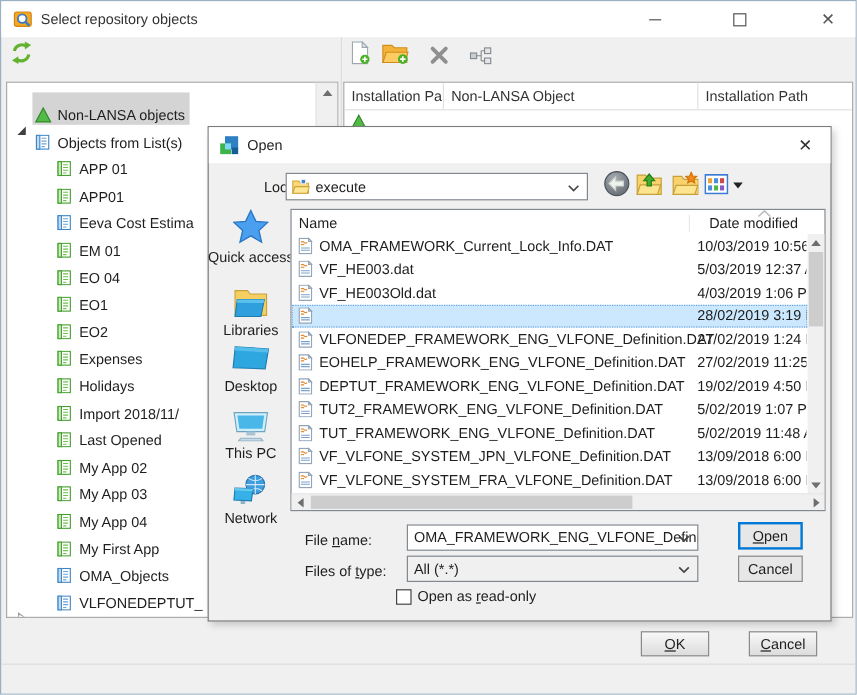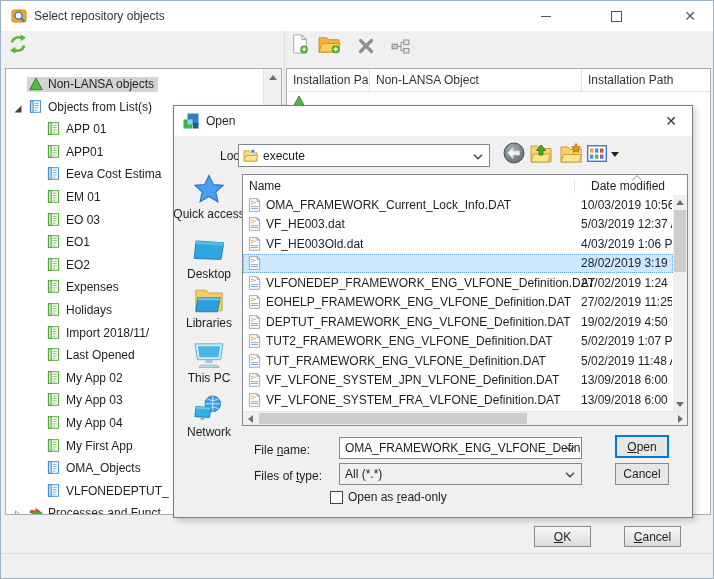--- a/index.html
+++ b/index.html
@@ -32,21 +32,21 @@
   .tree-scroll{position:absolute;right:0;top:0;width:17px;height:100%;background:#f0f0f0;border-left:1px solid #e4e4e4;}
   .sarrow{position:absolute;left:0;width:17px;height:17px;display:flex;align-items:center;justify-content:center;}
   .sarrow.up{top:0;}.sarrow.down{bottom:0;}
   .tri-up{width:0;height:0;border-left:4px solid transparent;border-right:4px solid transparent;border-bottom:5px solid #6e6e6e;}
   .tri-down{width:0;height:0;border-left:4px solid transparent;border-right:4px solid transparent;border-top:5px solid #6e6e6e;}
   .tri-left{width:0;height:0;border-top:4px solid transparent;border-bottom:4px solid transparent;border-right:5px solid #6e6e6e;}
   .tri-right{width:0;height:0;border-top:4px solid transparent;border-bottom:4px solid transparent;border-left:5px solid #6e6e6e;}
   .tree-rows{position:absolute;left:0;top:6px;right:17px;bottom:0;overflow:hidden;}
   .tree-row{height:22.6px;position:relative;}
   .exp{position:absolute;top:6px;left:7px;width:10px;height:10px;}
-  .titem{position:absolute;top:2px;display:flex;align-items:flex-end;gap:5px;padding:0 4px 1px 2px;white-space:nowrap;}
+  .titem{position:absolute;top:2px;display:flex;align-items:flex-end;gap:5px;padding:12px 4px 1px 2px;white-space:nowrap;}
   .lv0 .titem{left:21px;}.lv1 .titem{left:39px;}
   .titem.sel{background:#d4d4d4;}
   .ticon{width:14px;height:14px;flex:none;display:flex;}
 
   
   .list-panel{position:absolute;left:285px;top:67px;width:425px;height:447px;background:#fff;border:1px solid #ababab;box-sizing:border-box;}
   .lp-header{display:flex;height:22px;border-bottom:1px solid #e2e2e2;}
   .lp-h{padding:4px 0 0 6px;border-right:1px solid #e2e2e2;overflow:hidden;white-space:nowrap;box-sizing:border-box;color:#333;}
   .lp-h.c0{width:83px;}.lp-h.c1{width:212px;}.lp-h.c2{flex:1;border-right:none;}
   .lp-row{height:20px;display:flex;align-items:center;padding-left:5px;}
@@ -260,21 +260,21 @@
         </div>
         <div class="tree-row lv1">
           <span class="titem">
             <span class="ticon">
               <svg viewBox="0 0 14 14" width="13" height="13">
                 <rect x="1.5" y="0.8" width="11" height="12.4" fill="#fff" stroke="#43a02c"></rect>
                 <rect x="1.5" y="0.8" width="3" height="12.4" fill="#cdeabf" stroke="#43a02c"></rect>
                 <path d="M6 3.5h4.5M6 6h4.5M6 8.5h4.5M6 11h3" stroke="#6fbf52"></path>
               </svg>
             </span>
-            <span>EO 03</span>
+            <span>EO 04</span>
           </span>
         </div>
         <div class="tree-row lv1">
           <span class="titem">
             <span class="ticon">
               <svg viewBox="0 0 14 14" width="13" height="13">
                 <rect x="1.5" y="0.8" width="11" height="12.4" fill="#fff" stroke="#43a02c"></rect>
                 <rect x="1.5" y="0.8" width="3" height="12.4" fill="#cdeabf" stroke="#43a02c"></rect>
                 <path d="M6 3.5h4.5M6 6h4.5M6 8.5h4.5M6 11h3" stroke="#6fbf52"></path>
               </svg>
@@ -543,36 +543,36 @@
         <div class="side-item">
           <span class="side-icon">
             <svg viewBox="0 0 32 32" width="30" height="30">
               <polygon points="16,1.5 20.6,11.2 31,12.1 23.2,19.2 25.6,29.7 16,24 6.4,29.7 8.8,19.2 1,12.1 11.4,11.2" fill="#4aa0ee" stroke="#2877c5" stroke-width="1.2"></polygon>
             </svg>
           </span>
           <span class="side-label">Quick access</span>
         </div>
         <div class="side-item">
           <span class="side-icon">
-            <svg viewBox="0 0 34 26" width="32" height="24">
-              <polygon points="3,1 33,3 30,21 1,20" fill="#2ea7e0" stroke="#1b7cae"></polygon>
-              <polygon points="3,1 33,3 32.4,6.2 2.4,4.4" fill="#55bdea"></polygon>
-            </svg>
-          </span>
-          <span class="side-label">Desktop</span>
-        </div>
-        <div class="side-item">
-          <span class="side-icon">
             <svg viewBox="0 0 32 26" width="30" height="25">
               <path d="M2 2h11l2.5 3H30v19H2z" fill="#f6cf63" stroke="#c9a23e"></path>
               <polygon points="4,10 28,10 25,25 2,25" fill="#2fa0dd" stroke="#1b7cae"></polygon>
               <polygon points="4,10 28,10 27.4,13 3.4,12.7" fill="#5cc1ec"></polygon>
             </svg>
           </span>
           <span class="side-label">Libraries</span>
+        </div>
+        <div class="side-item">
+          <span class="side-icon">
+            <svg viewBox="0 0 34 26" width="32" height="24">
+              <polygon points="3,1 33,3 30,21 1,20" fill="#2ea7e0" stroke="#1b7cae"></polygon>
+              <polygon points="3,1 33,3 32.4,6.2 2.4,4.4" fill="#55bdea"></polygon>
+            </svg>
+          </span>
+          <span class="side-label">Desktop</span>
         </div>
         <div class="side-item">
           <span class="side-icon">
             <svg viewBox="0 0 34 28" width="32" height="26">
               <polygon points="2,2 32,2 29.5,19 4.5,19" fill="#cfeefb" stroke="#6da4bd"></polygon>
               <polygon points="5,4.5 29,4.5 27.3,16.5 6.7,16.5" fill="#49b8e8"></polygon>
               <rect x="13" y="19" width="8" height="3.5" fill="#a8c3d2"></rect>
               <path d="M8 25h18l2 2.5H6z" fill="#c4dbe7" stroke="#8fb2c4"></path>
             </svg>
           </span>

